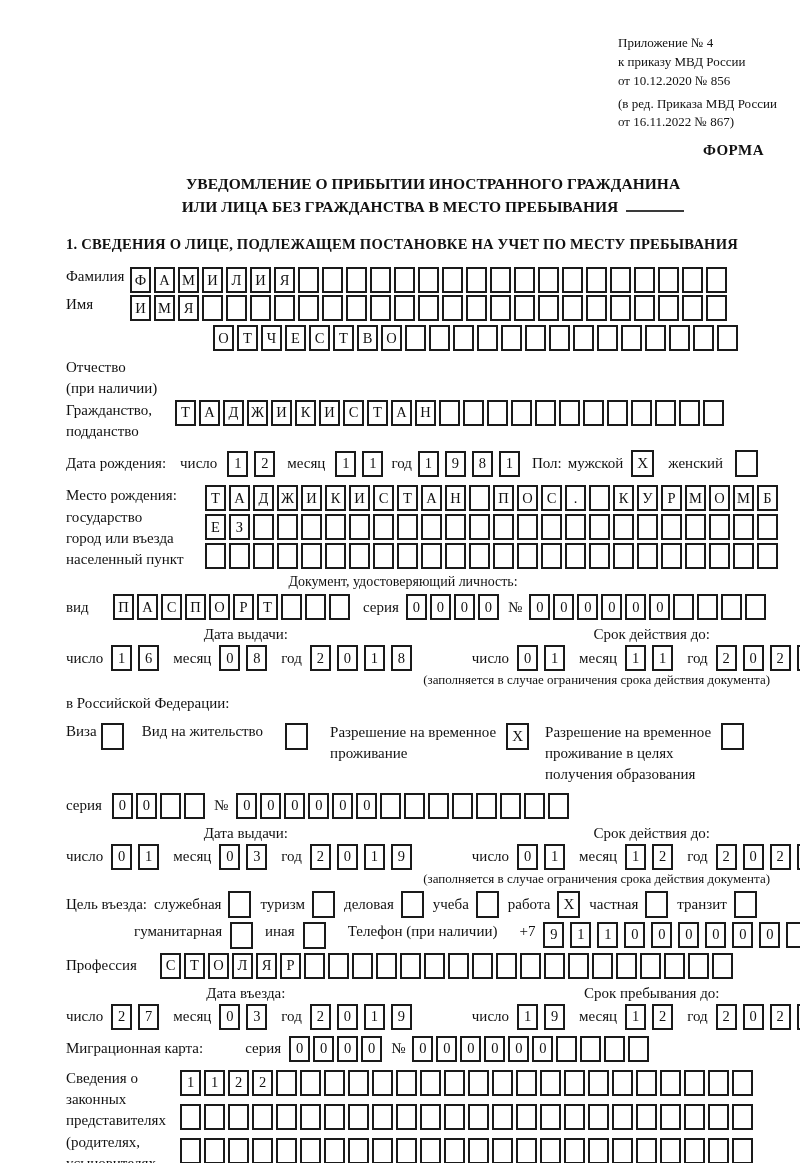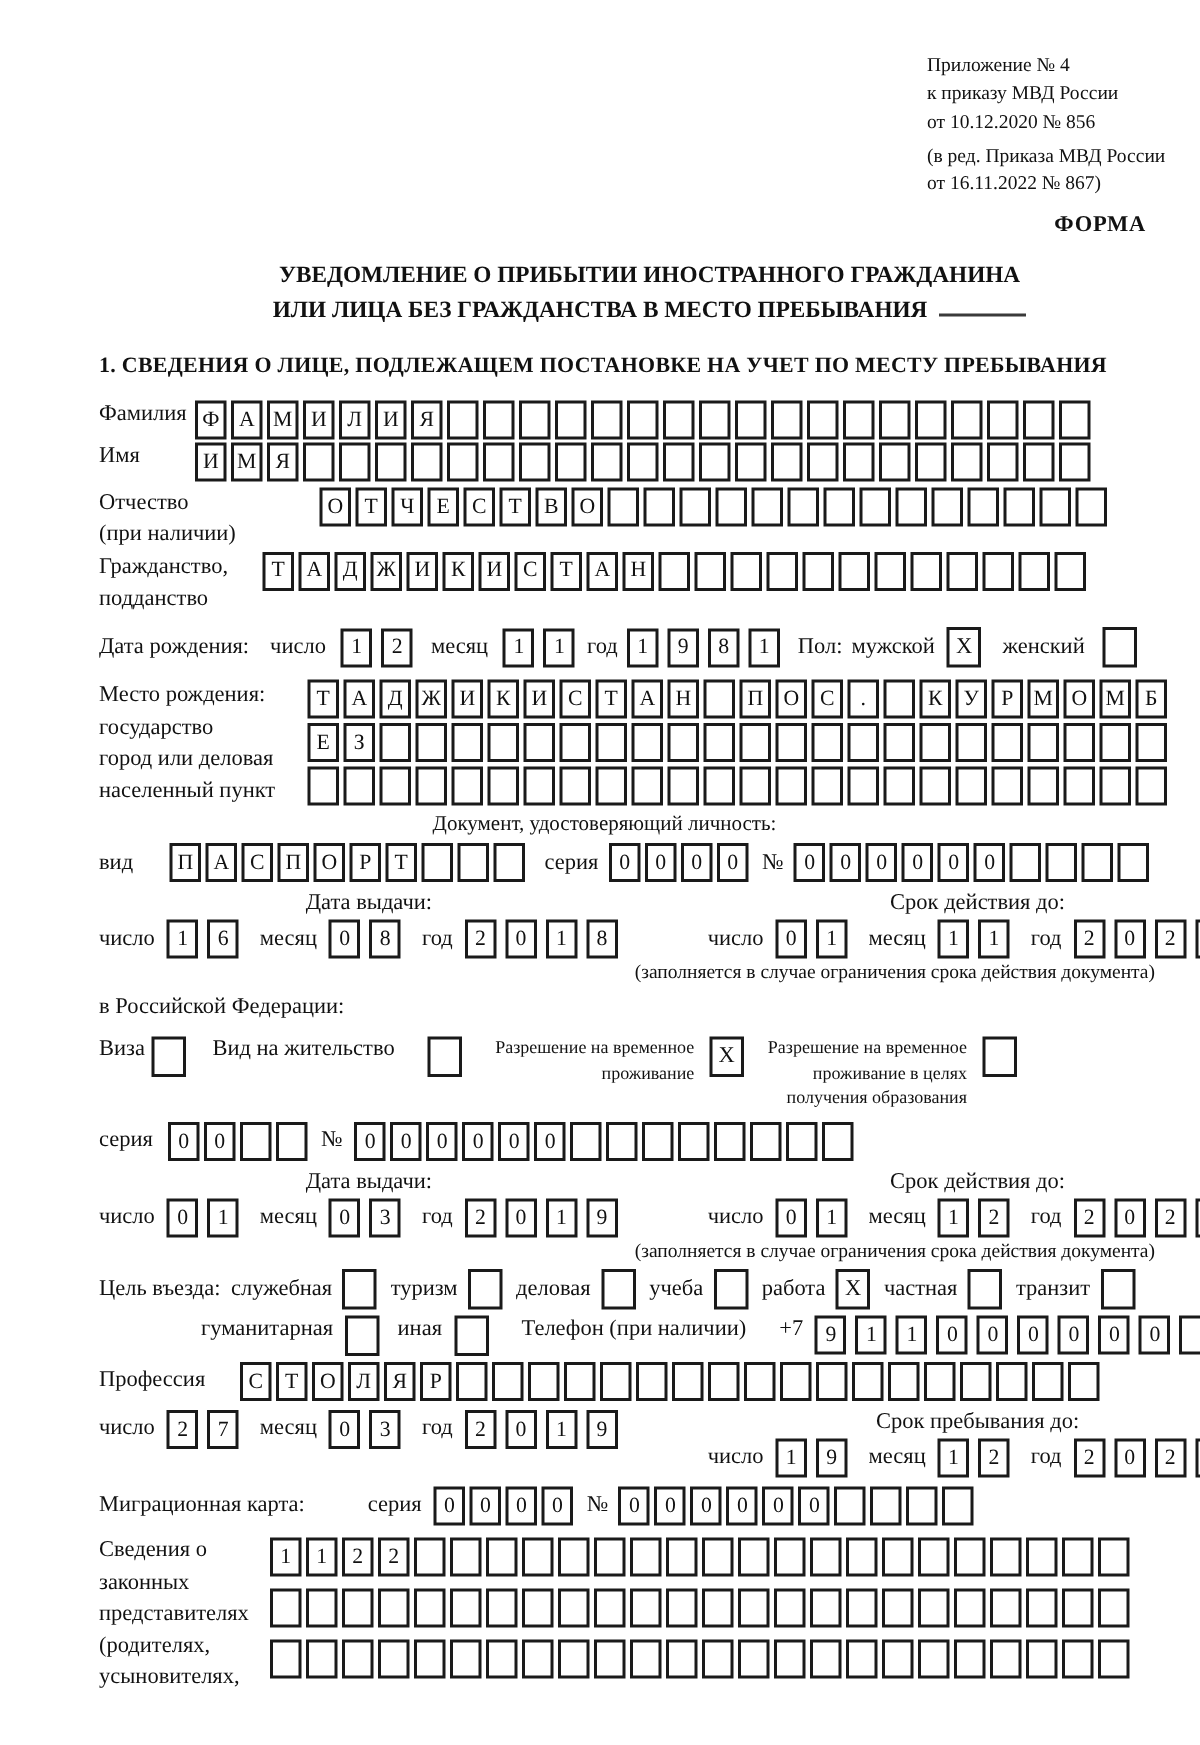--- a/index.html
+++ b/index.html
@@ -36,42 +36,42 @@
   .cb {
     flex: 0 0 auto; display: inline-flex; width: 23px; height: 27px;
     border: 2px solid #1a1a1a; align-items: center; justify-content: center;
     font-size: 15px; background: #fff;
   }
 
   .mb2 { margin-bottom: 2px; } .mb4 { margin-bottom: 4px; } .mb6 { margin-bottom: 6px; }
   .mb8 { margin-bottom: 8px; }
 
   .w-surname { width: 64px; flex: 0 0 auto; font-family: Liberation Serif, serif; }
-  .w-patr { width: 147px; flex: 0 0 auto; }
+  .w-patr { width: 147px; flex: 0 0 auto; margin-top: 32px; }
   .w-cit { width: 109px; flex: 0 0 auto; }
   .w-birthplace { width: 139px; flex: 0 0 auto; }
   .w-vid { width: 47px; flex: 0 0 auto; }
   .w-prof { width: 94px; flex: 0 0 auto; }
   .w-guard { width: 114px; flex: 0 0 auto; }
 
   .stackcells > .cells { margin-bottom: 3px; }
 
   .center-b { text-align: center; font-weight: normal; font-size: 14px; margin: 2px 60px 4px 0; }
 
   .dgroup { display: inline-block; }
   .dgroup-label { text-align: center; font-size: 15px; margin-bottom: 2px; }
   .drow { display: flex; align-items: center; }
   .drow > .lbl { margin-right: 8px; }
   .drow > .cells { margin-right: 8px; }
   .note { text-align: right; padding-right: 30px; font-size: 13px; margin-top: 1px; }
 
   .visa-row { margin-top: 8px; }
   .opt { display: flex; align-items: flex-start; }
   .opt .cb { margin-left: 10px; margin-top: 1px; }
-  .optlines { font-size: 12px; line-height: 1.4; text-align: right; }
+  .optlines { font-size: 15px; line-height: 1.4; text-align: left; }
 
   .purpose-row > * { margin-right: 7px; }
   .purpose-row .cb { margin-right: 9px; }
 
   .phone-row > * { margin-right: 8px; }
 </style>
 </head>
 <body>
 
 <div class="page">
@@ -244,21 +244,21 @@
       <span class="lbl" style="margin-right:8px;">мужской</span>
       <span class="cb" style="margin-right:14px;">X</span>
       <span class="lbl" style="margin-right:12px;font-family:Liberation Serif, serif;">женский</span>
       <span class="cb"></span>
     </div>
 
     <div class="row mb2">
       <div class="lblcol w-birthplace">
         <div>Место рождения:</div>
         <div>государство</div>
-        <div>город или деловая</div>
+        <div>город или въезда</div>
         <div>населенный пункт</div>
       </div>
       <div class="stackcells">
         <div class="cells">
             <span class="cell">Т</span>
             <span class="cell">А</span>
             <span class="cell">Д</span>
             <span class="cell">Ж</span>
             <span class="cell">И</span>
             <span class="cell">К</span>
@@ -589,20 +589,21 @@
           <span class="cell"></span>
           <span class="cell"></span>
           <span class="cell"></span>
           <span class="cell"></span>
           <span class="cell"></span>
         </div>
     </div>
 
     <div class="row mb6">
       <div class="dgroup">
+        <div class="dgroup-label">Дата въезда:</div>
         <div class="drow">
           <span class="lbl">число</span>
           <div class="cells dcells">
               <span class="cell">2</span>
               <span class="cell">7</span>
             </div>
           <span class="lbl">месяц</span>
           <div class="cells dcells">
               <span class="cell">0</span>
               <span class="cell">3</span>

